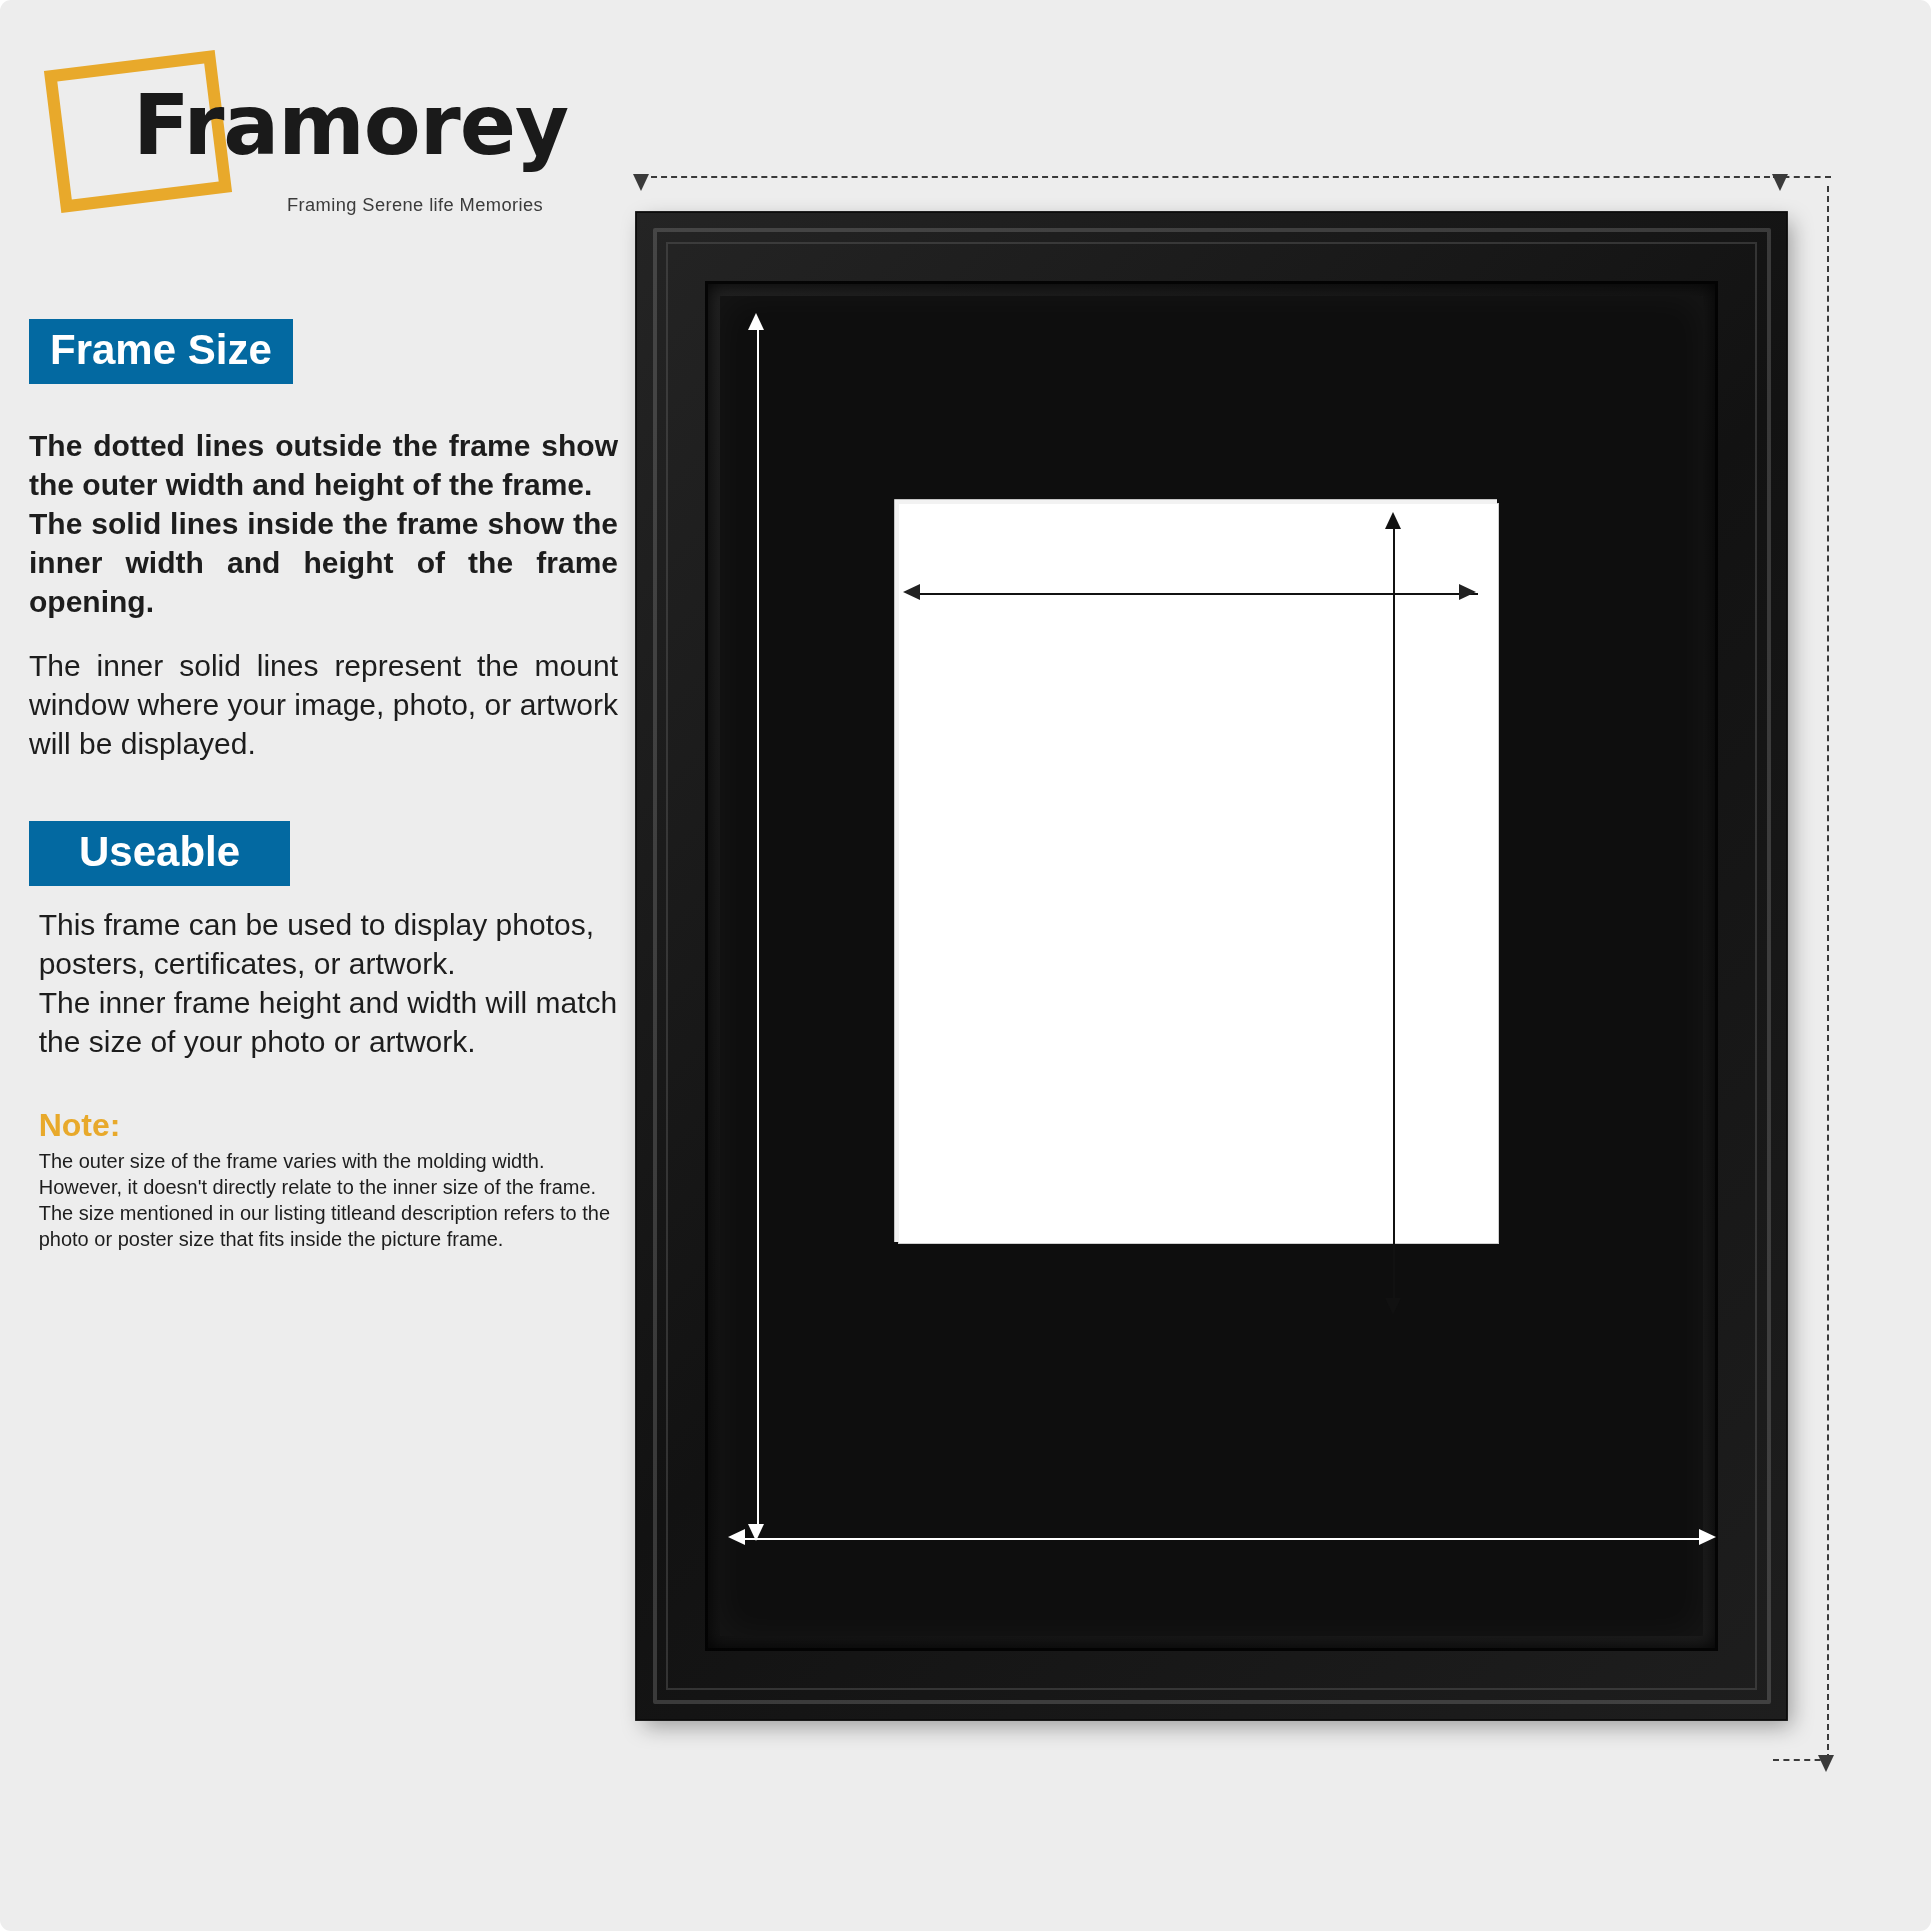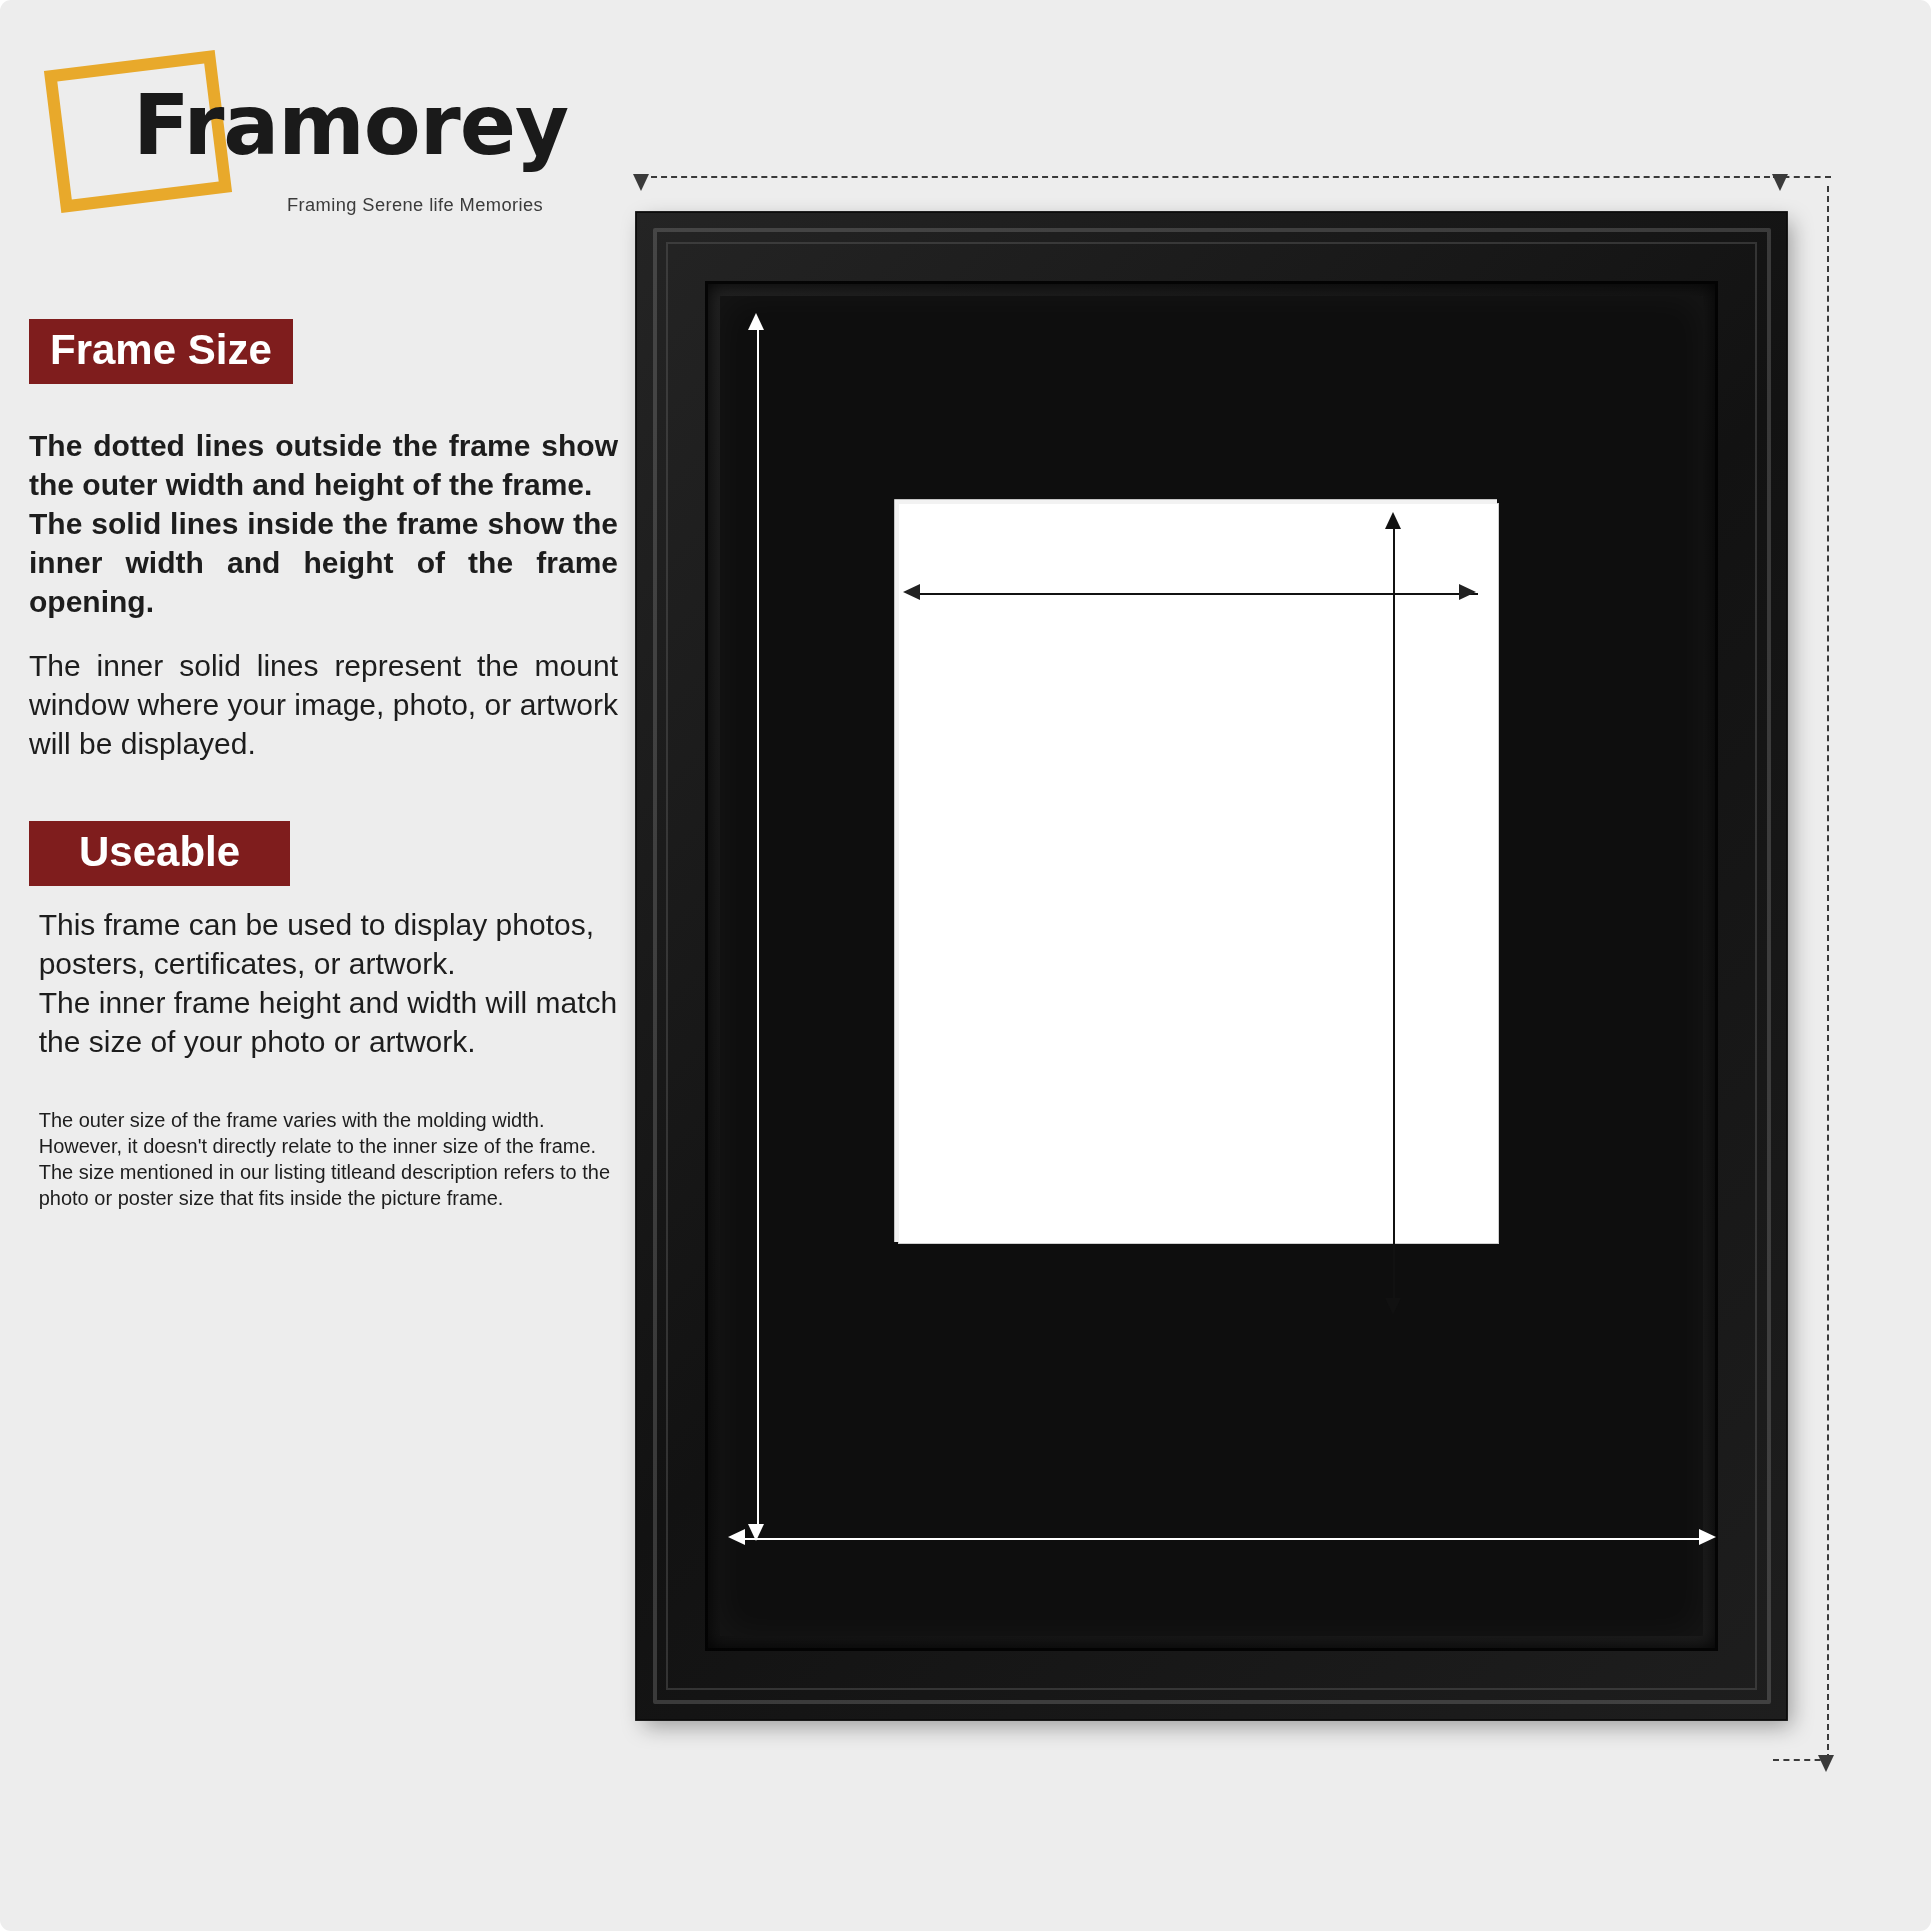--- a/index.html
+++ b/index.html
@@ -61,21 +61,21 @@
 
   
   #left-col {
     position: absolute;
     left: 29px;
     top: 319px;
     width: 618px;
   }
   .tag-label {
     display: inline-block;
-    background: #7f1d1d;
+    background: #0369a1;
     color: #ffffff;
     font-size: 42px;
     font-weight: bold;
     padding: 9.7px 21px 13.5px 21px;
     line-height: 1;
   }
   .tag-label.second {
     padding-left: 50px;
     padding-right: 50px;
     text-align: center;
@@ -230,20 +230,21 @@
     <p class="para" id="block-frame-size-text2">The inner  solid  lines  represent  the mount  window  where  your  image, photo, or artwork will be displayed.</p>
 
     <div id="useable-wrap">
       <span class="tag-label second">Useable</span>
     </div>
 
     <p class="para nojust" id="block-useable-text" style="white-space:pre-line">This frame can be used to display photos, posters, certificates, or artwork.
 The inner frame height and width will match the size of your photo or artwork.</p>
 
     <div id="note-wrap">
+      <p class="note-head">Note:</p>
       <p class="para nojust" id="note-text">The outer size of the frame varies with the molding width. However, it doesn't directly relate to the inner size of the frame. The size mentioned in our listing titleand description refers to the photo or poster size that fits inside the picture frame.</p>
     </div>
   </div>
 
   <div id="frame-area">
 
     <div class="dash-h" style="left:23px; top:31px; width:1139px;"></div>
     <div class="av down" style="left:14.5px; top:29px; border-top-color:#3a3a3a;"></div>
     <div class="av down" style="left:1154px; top:29px; border-top-color:#3a3a3a;"></div>
 

